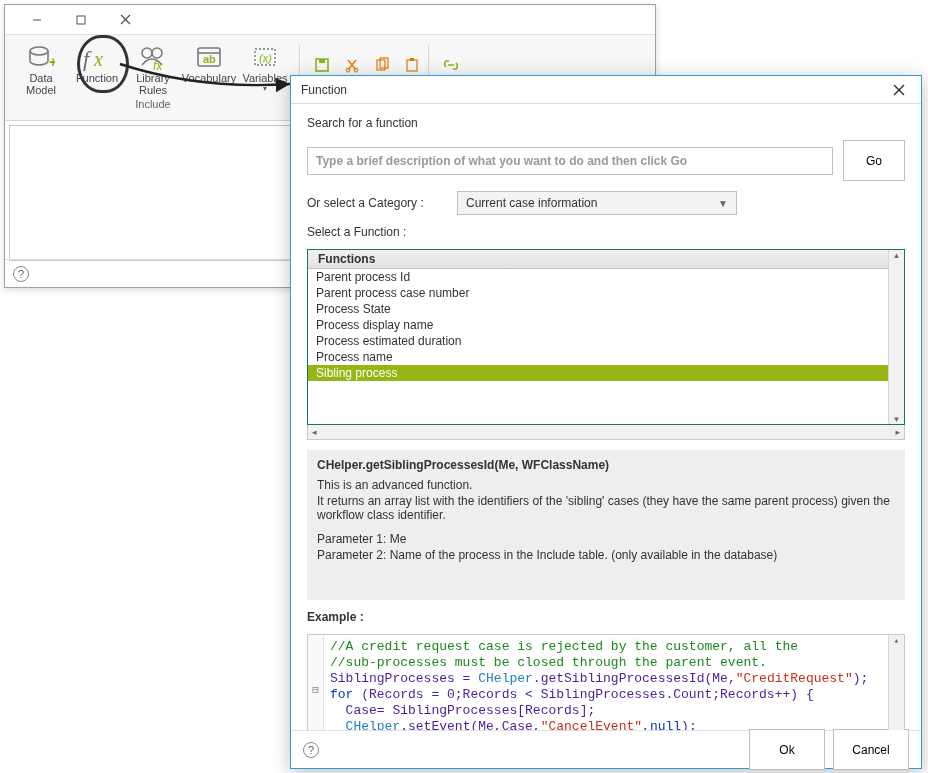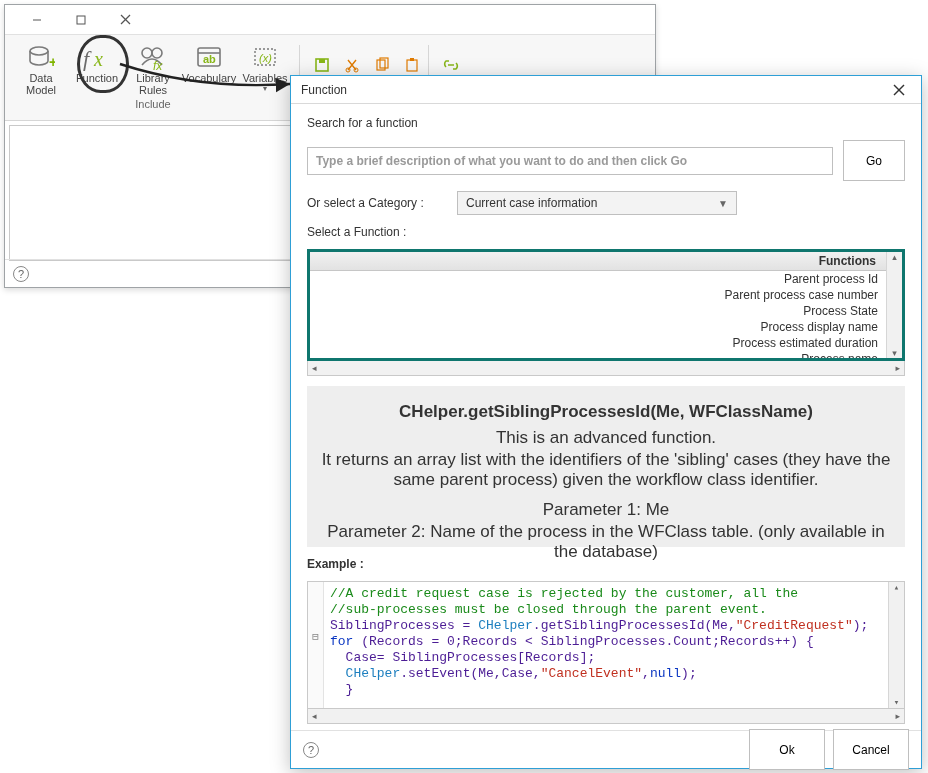--- a/index.html
+++ b/index.html
@@ -172,25 +172,24 @@
     border: 1px solid #bfbfbf;
     background: #f3f3f3;
     height: 24px;
     display: flex; align-items: center; justify-content: space-between;
     padding: 0 8px;
     font-size: 12px;
   }
   .select .chev { color: #666; font-size: 10px; }
 
   .func-list-wrap {
-    border: 3px solid #0f766e;
-    height: 112px;
+    border: 1px solid #0f766e;
+    height: 176px;
     display: flex;
     position: relative;
-    text-align: right;
   }
   .func-list {
     flex: 1;
     overflow: hidden;
     position: relative;
   }
   .func-header {
     background: linear-gradient(#f1f1f1,#e2e2e2);
     border-bottom: 1px solid #c6c6c6;
     padding: 2px 10px;
@@ -220,24 +219,23 @@
     border: 1px solid #c9c9c9;
     border-top: none;
     display: flex; justify-content: space-between; align-items: center;
     padding: 0 4px;
     font-size: 9px; color: #666;
     margin-top: -1px;
   }
 
   .desc-box {
     background: #eeeeee;
-    padding: 16px 10px;
-    font-size: 17px;
+    padding: 8px 10px;
+    font-size: 12px;
     min-height: 150px;
-    text-align: center;
   }
   .desc-box .sig { font-weight: 700; margin-bottom: 6px; }
   .desc-box .para { margin: 2px 0; }
 
   .example-box {
     border: 1px solid #c9c9c9;
     height: 128px;
     display: flex;
     font-family: "Consolas","Courier New",monospace;
     font-size: 13px;
@@ -478,21 +476,21 @@
         <span>◂</span>
         <span>▸</span>
       </div>
     </div>
 
     <div class="desc-box">
       <div class="sig">CHelper.getSiblingProcessesId(Me, WFClassName)</div>
       <div class="para">This is an advanced function.</div>
       <div class="para">It returns an array list with the identifiers of the 'sibling' cases (they have the same parent process) given the workflow class identifier.</div>
       <div class="para" style="margin-top:10px">Parameter 1: Me</div>
-      <div class="para">Parameter 2: Name of the process in the WFClass table. (only available in the database)</div>
+      <div class="para">Parameter 2: Name of the process in the Include table. (only available in the database)</div>
     </div>
 
     <div class="fn-label" style="font-weight:700">Example :</div>
 
     <div>
       <div class="example-box">
         <div class="gutter">⊟</div>
         <div class="code"><span class="c-comment">//A credit request case is rejected by the customer, all the</span>
 <span class="c-comment">//sub-processes must be closed through the parent event.</span>
 <span class="c-ident">SiblingProcesses = </span><span class="c-type">CHelper</span><span class="c-ident">.getSiblingProcessesId(Me,</span><span class="c-str">"CreditRequest"</span><span class="c-ident">);</span>

